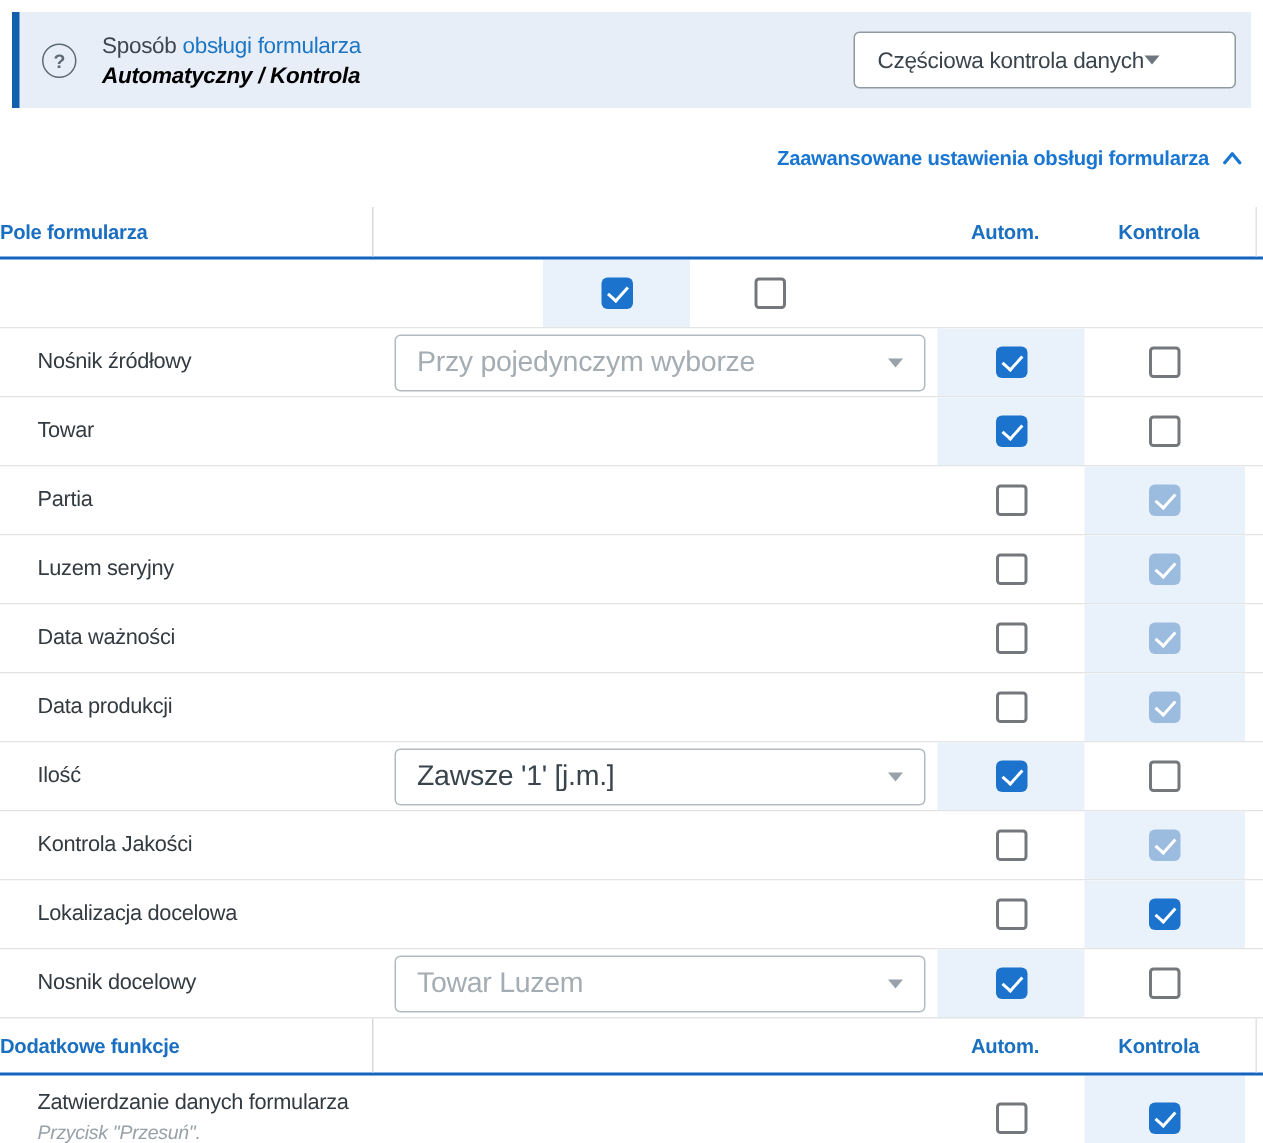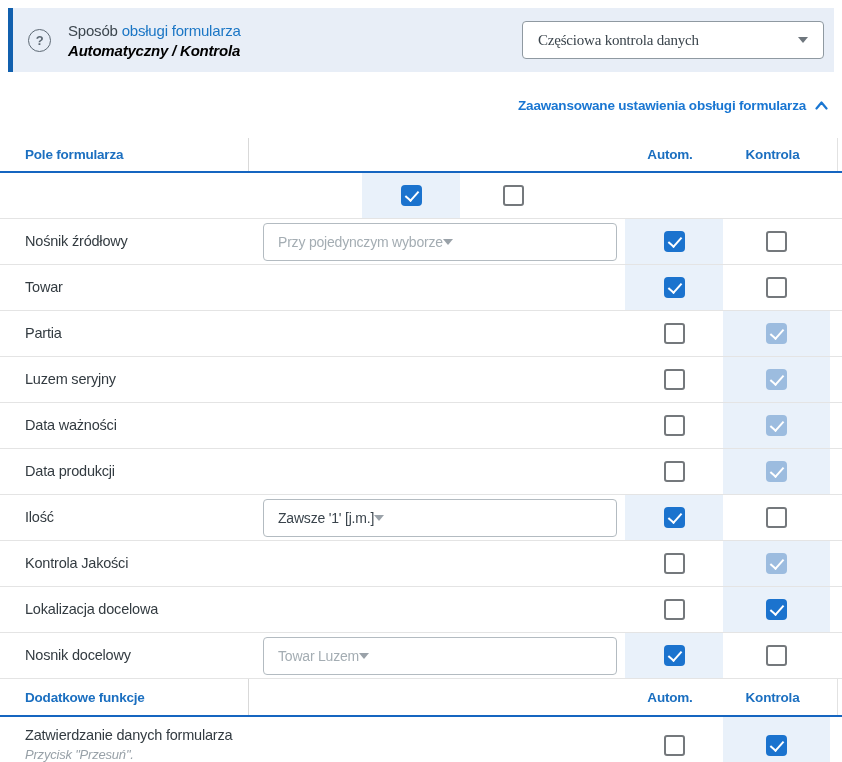--- a/index.html
+++ b/index.html
@@ -19,45 +19,45 @@
     margin-left:15px; width:21px; height:21px; border:1.5px solid #5d6974;
     border-radius:50%; color:#5d6974; font-size:13px; font-weight:bold;
     display:flex; align-items:center; justify-content:center; flex:0 0 auto;
     cursor:pointer; background:transparent;
   }
   .card-text { margin-left:17px; display:flex; flex-direction:column; justify-content:center; }
   .card-title { font-size:15px; color:#3c464e; line-height:20px; }
   .card-title .title-link { color:#1b76c5; cursor:pointer; }
   .card-subtitle { font-size:15px; font-style:italic; color:#000000; line-height:19px;font-weight:bold; }
   .card-dd {
-    position:absolute; right:10px; top:13px; width:302px; height:38px;
+    position:absolute; right:10px; top:13px; width:255px; height:38px;
     background:#fff; border:1px solid #8f99a1; border-radius:4px; box-sizing:border-box;
-    display:flex; align-items:center; justify-content:space-between;
-    padding:0 15px; font-size:15px; color:#3a444c; cursor:pointer;font-family:Liberation Serif, serif;
+    display:flex; align-items:center; justify-content:flex-start;
+    padding:0 15px; font-size:15px; color:#3a444c; cursor:pointer;
   }
 
   
   .adv-row {
     position:absolute; top:94px; left:0; right:14px; height:22px;
     display:flex; justify-content:flex-end; align-items:center;
   }
   .adv-link {
     display:flex; align-items:center; gap:9px; cursor:pointer;
     color:#1976d2; font-size:13.5px; font-weight:bold; text-decoration:none;
   }
 
   
   .table { position:absolute; top:138px; left:0; width:842px; }
   .thead {
     display:flex; align-items:stretch; height:33px;
     border-bottom:2px solid #1565c0; position:relative;
   }
   .thead2 { height:36px; }
   .th-label {
-    width:249px; box-sizing:border-box; padding-left:25px;
+    width:249px; box-sizing:border-box; 
     border-right:1px solid #d9d9d9; display:flex; align-items:center;
     color:#1b6fc0; font-weight:bold; font-size:13.5px;
   }
   .th-spacer { flex:1; }
   .th-col {
     width:98px; display:flex; align-items:center; justify-content:center;
     color:#1b6fc0; font-weight:bold; font-size:13.5px;
   }
   .th-col.k { width:107px;text-align:right; }
   .th-end { width:12px; box-sizing:border-box; border-right:1px solid #e2e2e2; margin-right:4px; }
@@ -70,22 +70,22 @@
   .td-label {
     width:263px; box-sizing:border-box; padding-left:25px; height:100%;
     display:flex; flex-direction:column; justify-content:center;
   }
   .lbl { font-size:14.5px; color:#333b41; line-height:17px; }
   .sub { font-size:13px; font-style:italic; color:#98a1a8; line-height:16px; margin-top:3px; }
   .td-dd { width:354px; height:100%; display:flex; align-items:center; }
   .dd {
     width:100%; height:38px; box-sizing:border-box; background:#fff;
     border:1px solid #b3bbc1; border-radius:4px; cursor:pointer;
-    display:flex; align-items:center; 
-    padding:0 14px; font-size:14px; color:#3a444c;
+    display:flex; align-items:center; justify-content:space-between;
+    padding:0 14px; font-size:19px; color:#3a444c;
   }
   .dd.placeholder .dd-val { color:#a4adb3; }
   .td-gap { width:8px; height:100%; }
   .td-cell {
     width:98px; height:100%; display:flex; align-items:center; justify-content:center;
   }
   .td-cell.k { width:107px; }
   .td-cell.hl { background:#e9f1fa; }
   .td-end { width:12px; height:100%; }
 

